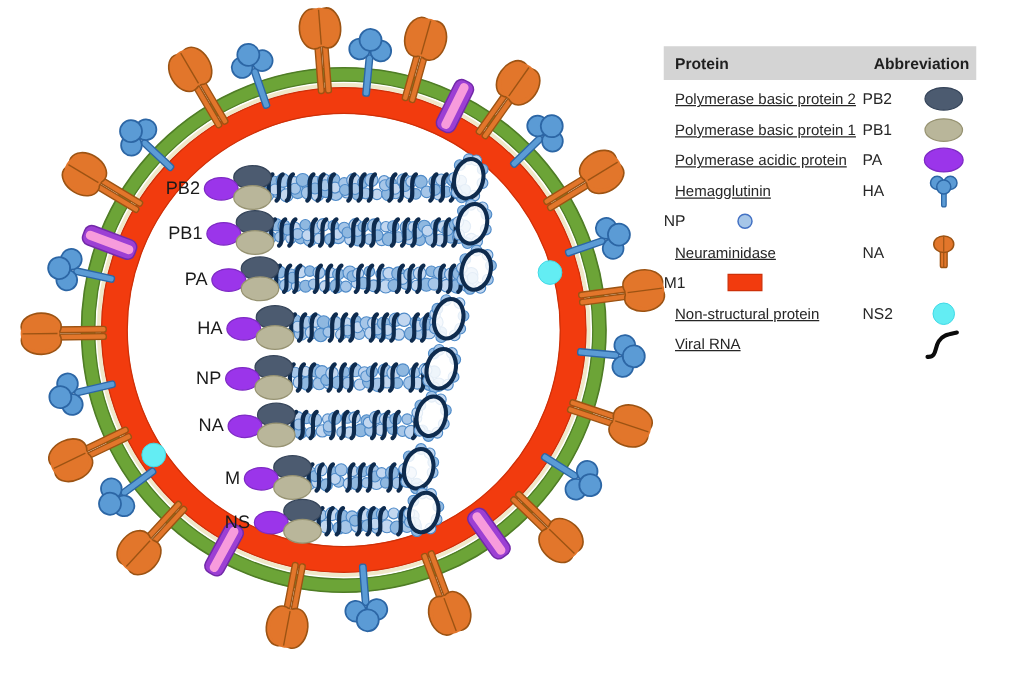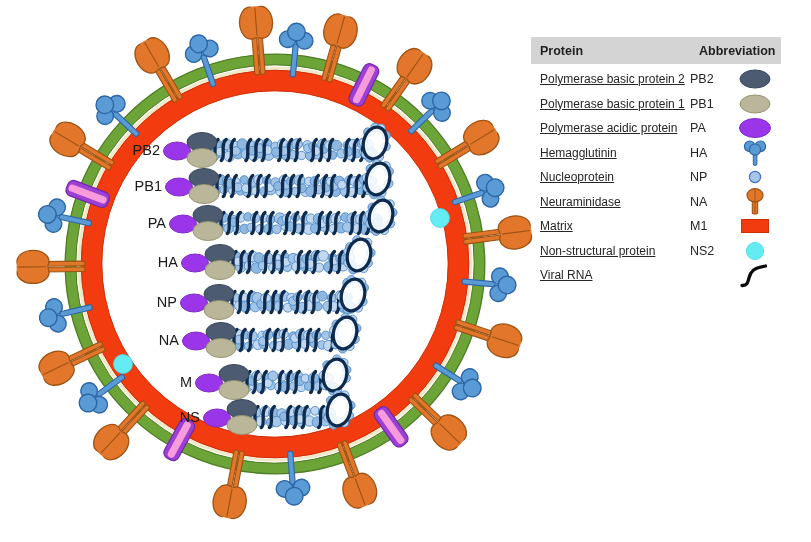--- a/index.html
+++ b/index.html
@@ -829,21 +829,20 @@
                   <rect x="16.3" y="12" width="3.6" height="14.5" rx="1.6" fill="#5B9BD5" stroke="#2C66A5" stroke-width="1"></rect>
                   <circle cx="12.7" cy="7.3" r="5.3" fill="#5B9BD5" stroke="#2C66A5" stroke-width="1.2"></circle>
                   <circle cx="23.3" cy="7.3" r="5.3" fill="#5B9BD5" stroke="#2C66A5" stroke-width="1.2"></circle>
                   <circle cx="18" cy="10.6" r="5.6" fill="#5B9BD5" stroke="#2C66A5" stroke-width="1.2"></circle>
                 </svg>
               </div>
             </div>
           </div>
         </div>
         <div class="lg-section">
-          <div class="lg-name">Nucleoprotein</div>
           <div class="lg-entries">
             <div class="lg-entry">
               <div class="lg-abbr">NP</div>
               <div class="lg-icon">
                 <svg xmlns="http://www.w3.org/2000/svg" width="36" height="28" viewBox="0 0 36 28">
                   <circle cx="18" cy="14" r="5.6" fill="#A6C6E8" stroke="#4472C4" stroke-width="1.2"></circle>
                 </svg>
               </div>
             </div>
           </div>
@@ -858,21 +857,20 @@
                   <rect x="15.3" y="11.5" width="5.4" height="14.5" rx="1.5" fill="#E2762B" stroke="#9C5313" stroke-width="1.1"></rect>
                   <line x1="18" y1="12" x2="18" y2="25.5" stroke="#9C5313" stroke-width="0.9"></line>
                   <ellipse cx="18" cy="7.3" rx="8" ry="6.6" fill="#E2762B" stroke="#9C5313" stroke-width="1.2"></ellipse>
                   <line x1="18" y1="1.2" x2="18" y2="13.4" stroke="#9C5313" stroke-width="0.9"></line>
                 </svg>
               </div>
             </div>
           </div>
         </div>
         <div class="lg-section">
-          <div class="lg-name">Matrix</div>
           <div class="lg-entries">
             <div class="lg-entry">
               <div class="lg-abbr">M1</div>
               <div class="lg-icon">
                 <svg xmlns="http://www.w3.org/2000/svg" width="36" height="28" viewBox="0 0 36 28">
                   <rect x="4.5" y="7.5" width="27" height="13" fill="#F23B0E" stroke="#CE3008" stroke-width="1"></rect>
                 </svg>
               </div>
             </div>
           </div>

